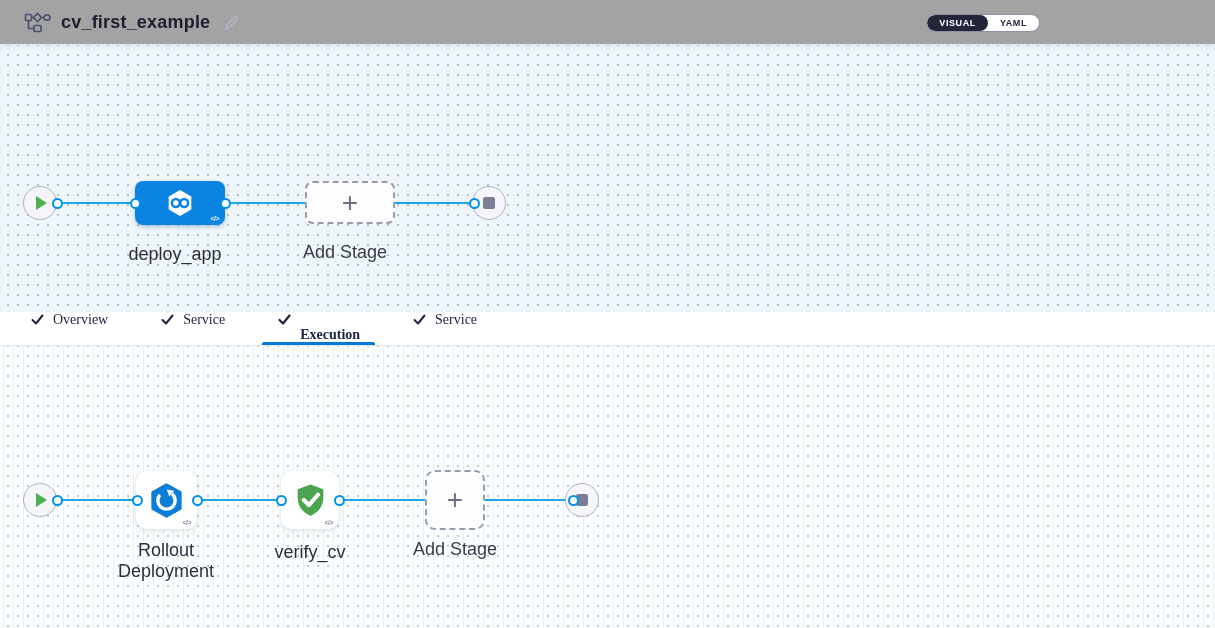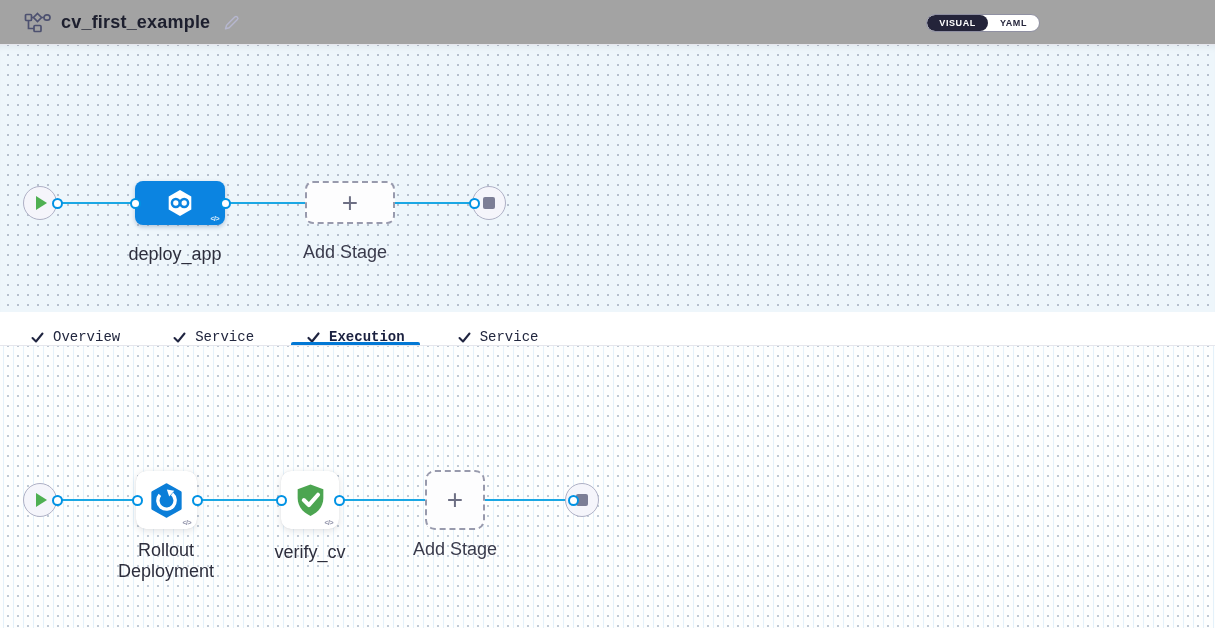--- a/index.html
+++ b/index.html
@@ -90,22 +90,22 @@
   .node-label {
     position:absolute; width:120px; text-align:center; z-index:2;
     font-size:18px; color:#2d2e3d; line-height:21px;
   }
 
   
   .tabbar {
     height:34px; background:#fff; border-bottom:1px solid #e5e6ec;
     display:flex; align-items:stretch; padding-left:30px; gap:52px; position:relative; z-index:4;
   }
-  .tab { display:flex; align-items:flex-end; gap:8px; position:relative; cursor:pointer;
-    background:none; border:none; font-family:Liberation Mono, monospace; }
+  .tab { display:flex; align-items:flex-start; gap:8px; position:relative; cursor:pointer;
+    background:none; border:none; font-family:Liberation Serif, serif; }
   .tab .tab-label { font-size:14px; color:#22273f; }
   .tab.active .tab-label { font-weight:700; color:#1b2140;margin-top:15px; }
   .tab.active::after {
     content:''; position:absolute; left:-15px; right:-15px; bottom:0; height:3px;
     background:#0278d5; border-radius:2px 2px 0 0;
   }
 </style>
 </head>
 <body>
 

